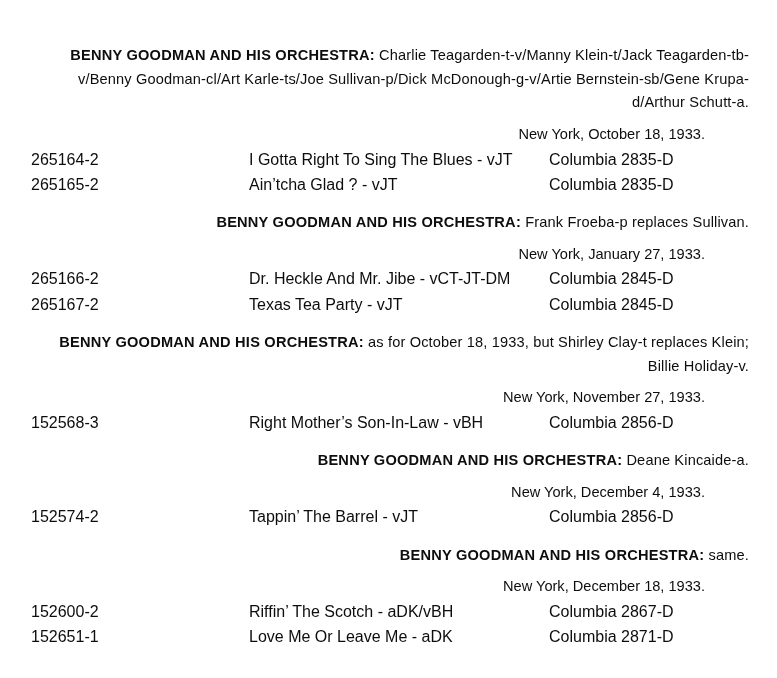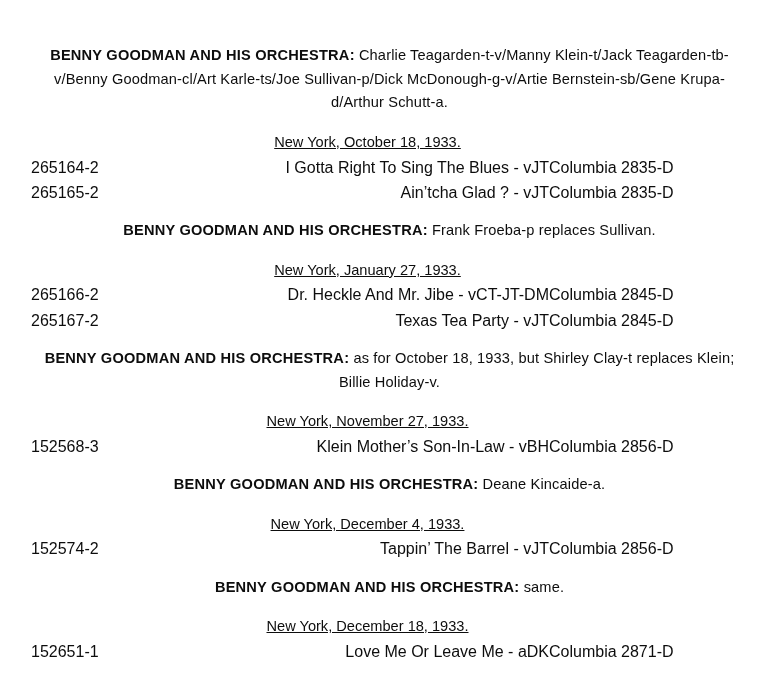--- a/index.html
+++ b/index.html
@@ -21,57 +21,55 @@
     box-sizing: border-box;
     padding: 44px 28px 10px 30px;
   }
   .session {
     margin-bottom: 14px;
   }
   .header-line {
     font-size: 14.6px;
     line-height: 1.62;
     letter-spacing: 0.01em;
-    text-align: center;
+    text-align: right;
     margin-bottom: 0;
   }
   .band {
     font-weight: bold;
     letter-spacing: 0.015em;
   }
   .personnel {
     font-weight: normal;
   }
   .location {
     font-size: 14.6px;
     line-height: 1.62;
-    text-align: center;
+    text-align: right;
     padding-right: 44px;
-    margin-top: 16px;
-    text-decoration: underline;
+    margin-top: 8px;
   }
   .tracks {
     width: 100%;
     border-collapse: collapse;
     font-size: 16px;
     line-height: 1.58;
   }
   .tracks td {
     padding: 0;
     vertical-align: top;
     white-space: nowrap;
   }
   .col-matrix {
     width: 110px;
     padding-left: 1px !important;
   }
   .col-title {
     width: 300px;
     padding-left: 108px !important;
-    text-align: right;
   }
   .col-issue {
     text-align: left;
     padding-right: 44px !important;
   }
 </style>
 </head>
 <body>
 
 <div id="page">
@@ -120,21 +118,21 @@
 
   <div class="session">
     <div class="header-line">
       <span class="band">BENNY GOODMAN AND HIS ORCHESTRA:</span><span class="personnel"> as for October 18, 1933, but Shirley Clay-t replaces Klein; Billie Holiday-v.</span>
     </div>
     <div class="location">New York, November 27, 1933.</div>
     <table class="tracks">
       <tbody>
           <tr>
         <td class="col-matrix">152568-3</td>
-        <td class="col-title">Klein Mother’s Son-In-Law - vBH</td>
+        <td class="col-title">Right Mother’s Son-In-Law - vBH</td>
         <td class="col-issue">Columbia 2856-D</td>
       </tr>
     </tbody>
       </table>
   </div>
 
   <div class="session">
     <div class="header-line">
       <span class="band">BENNY GOODMAN AND HIS ORCHESTRA:</span><span class="personnel"> Deane Kincaide-a.</span>
     </div>
@@ -151,20 +149,25 @@
   </div>
 
   <div class="session">
     <div class="header-line">
       <span class="band">BENNY GOODMAN AND HIS ORCHESTRA:</span><span class="personnel"> same.</span>
     </div>
     <div class="location">New York, December 18, 1933.</div>
     <table class="tracks">
       <tbody>
       <tr>
+        <td class="col-matrix">152600-2</td>
+        <td class="col-title">Riffin’ The Scotch - aDK/vBH</td>
+        <td class="col-issue">Columbia 2867-D</td>
+      </tr>
+      <tr>
         <td class="col-matrix">152651-1</td>
         <td class="col-title">Love Me Or Leave Me - aDK</td>
         <td class="col-issue">Columbia 2871-D</td>
       </tr>
     </tbody>
       </table>
   </div>
 
 </div>
 

